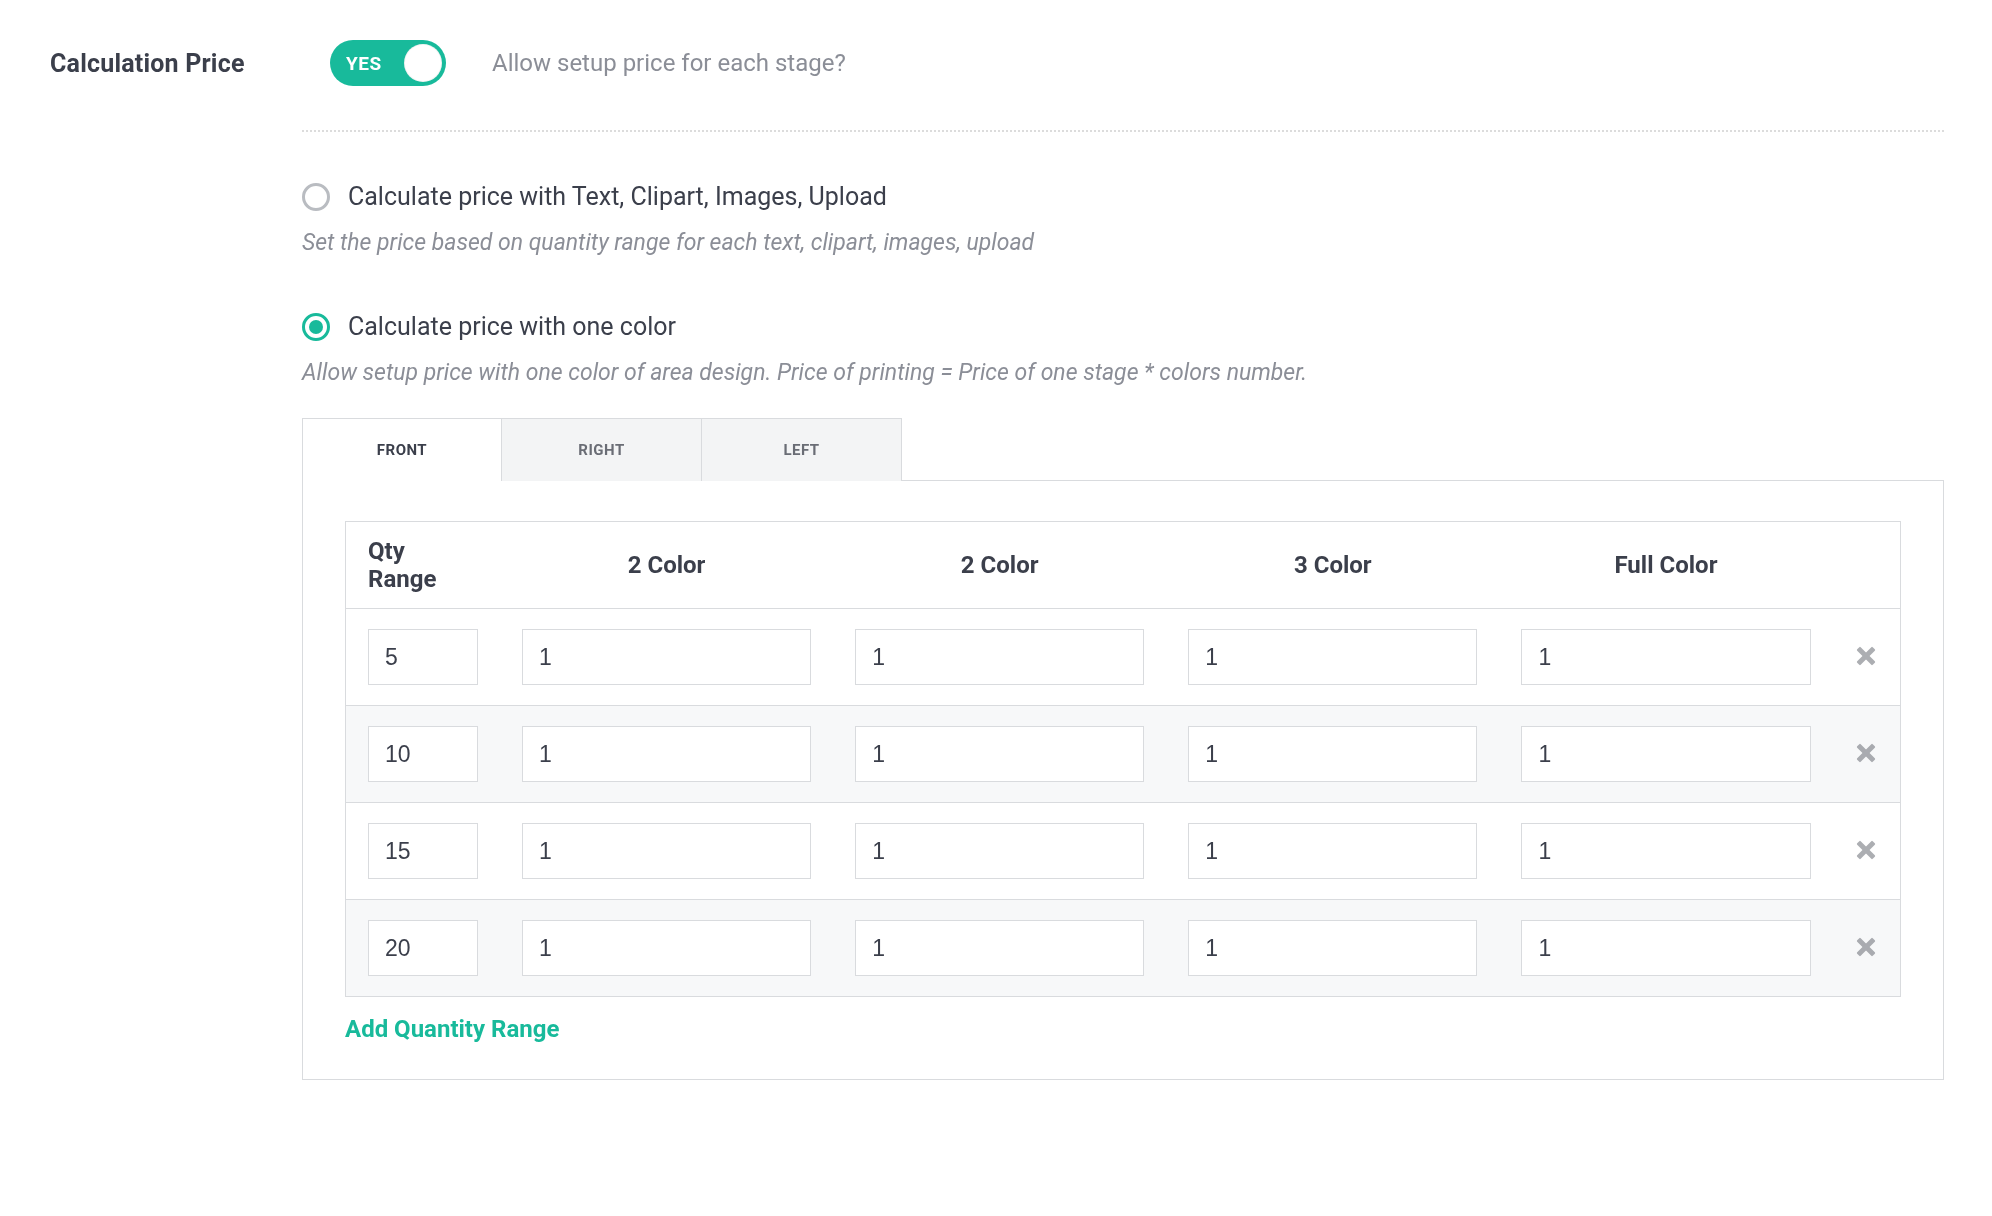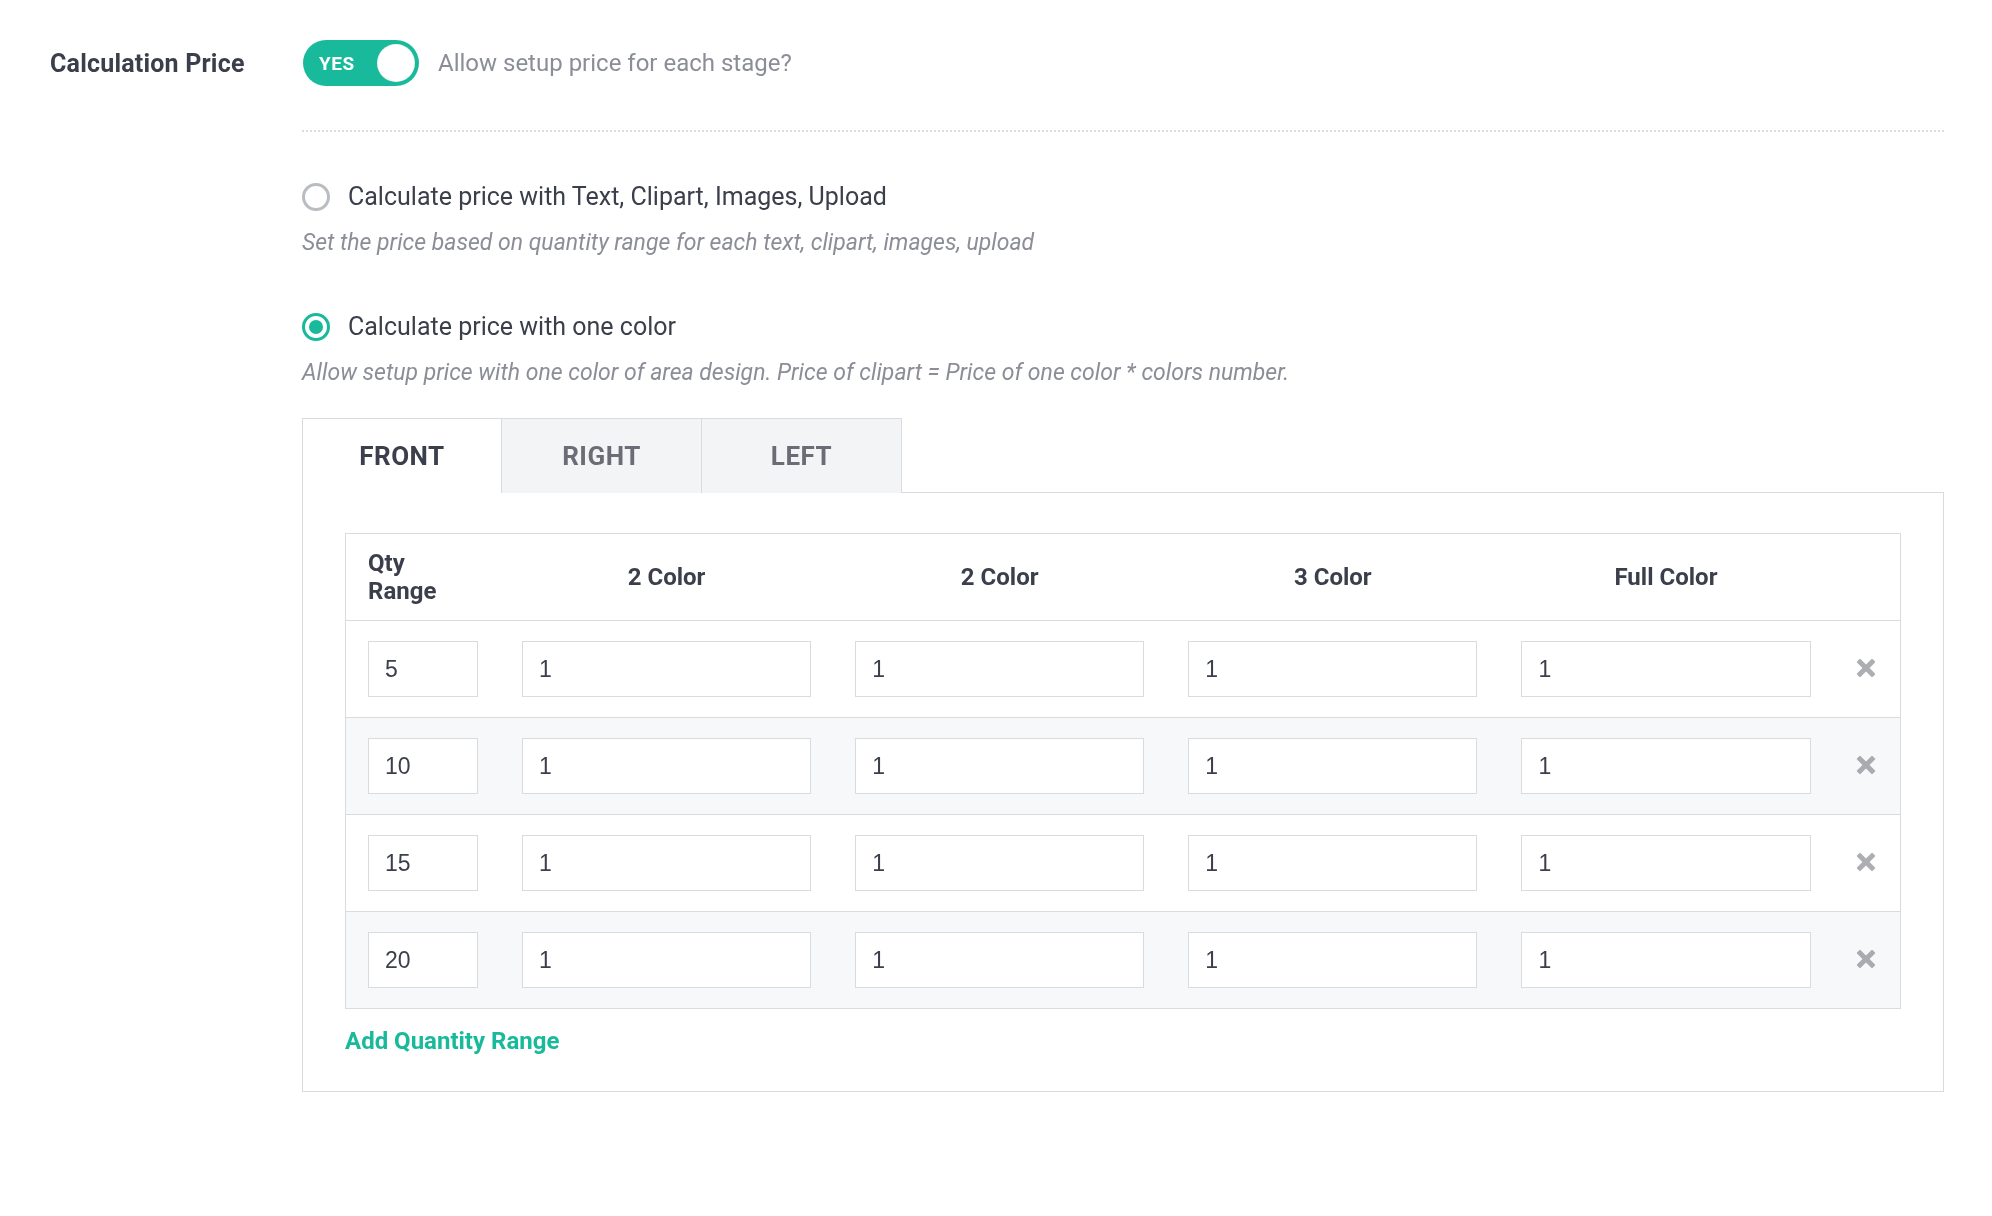--- a/index.html
+++ b/index.html
@@ -6,37 +6,37 @@
   --teal:#18ba9b;
   --text:#3b3f4b;
   --muted:#8b8e97;
   --border:#d9dbde;
   --bg-stripe:#f7f8f9;
   --tab-bg:#f3f4f5;
 }
 *{box-sizing:border-box}
 html,body{margin:0;padding:0;width:1992px;height:1216px;background:#fff;font-family:-apple-system,BlinkMacSystemFont,"Segoe UI",Roboto,Helvetica,Arial,sans-serif;color:var(--text);font-size:24px;font-weight:400}
 .wrap{padding:40px 48px}
-.row1{display:flex;align-items:center;gap:5px}
+.row1{display:flex;align-items:center;gap:32px}
 .section-label{font-weight:700;font-size:25px;letter-spacing:.2px;color:var(--text);margin-left:2px;width:248px}
 .toggle{position:relative;width:116px;height:46px;border-radius:23px;background:var(--teal);cursor:pointer;display:flex;align-items:center}
 .toggle .lbl{color:#fff;font-weight:700;font-size:19px;letter-spacing:.5px;margin-left:16px}
 .toggle .knob{position:absolute;right:4px;top:4px;width:38px;height:38px;border-radius:50%;background:#fff;box-shadow:inset 0 0 0 1px rgba(0,0,0,.05)}
 .help{color:var(--muted);font-size:24px;margin-left:14px}
 .body{margin-left:254px}
 .dash{border:none;border-top:2px dotted #dcdcdc;margin:44px 0 50px}
 .radio-wrap{display:flex;align-items:center;gap:18px;cursor:pointer}
 .radio{width:28px;height:28px;border:3px solid #b9bcc1;border-radius:50%;display:flex;align-items:center;justify-content:center;background:#fff}
 .radio.checked{border-color:var(--teal)}
 .radio.checked .dot{width:14px;height:14px;border-radius:50%;background:var(--teal)}
 .opt-label{font-size:25px;color:var(--text);font-weight:400}
 .hint{font-style:italic;color:var(--muted);font-size:23px;margin-top:18px}
 .spaced{margin-top:56px}
 .tabs{display:flex;margin-top:32px}
-.tab{padding:22px 15px;width:200px;text-align:center;font-weight:700;font-size:26px;color:#6a6d75;letter-spacing:.5px;background:var(--tab-bg);border:1px solid var(--border);border-bottom:none;cursor:pointer}
+.tab{padding:22px 15px;width:200px;text-align:center;font-weight:700;font-size:15px;color:#6a6d75;letter-spacing:.5px;background:var(--tab-bg);border:1px solid var(--border);border-bottom:none;cursor:pointer}
 .tab+.tab{border-left:none}
 .tab.active{background:#fff;color:#3b3f4b}
 .panel{border:1px solid var(--border);margin-top:-1px;padding:40px 42px 36px}
 .pricing-table{border:1px solid var(--border);width:100%;border-collapse:collapse}
 .pricing-table th{padding:15px 22px;text-align:left;font-weight:700;font-size:24px;color:var(--text);border-bottom:1px solid var(--border)}
 .pricing-table th.center{text-align:center}
 .pricing-table td{padding:20px 22px;border-top:1px solid var(--border);vertical-align:middle}
 .pricing-table tbody tr:nth-child(even){background:var(--bg-stripe)}
 .cell-input{width:100%;height:56px;border:1px solid var(--border);background:#fff;padding:0 16px;font-size:23px;color:var(--text);outline:none}
 .qty-col{width:140px}
@@ -72,21 +72,21 @@
       <span class="opt-label">Calculate price with Text, Clipart, Images, Upload</span>
     </div>
     <div class="hint">Set the price based on quantity range for each text, clipart, images, upload</div>
 
     <div class="radio-wrap spaced">
       <span class="radio checked">
           <span class="dot"></span>
         </span>
       <span class="opt-label">Calculate price with one color</span>
     </div>
-    <div class="hint">Allow setup price with one color of area design. Price of clipart = Price of one color * colors number.</div>
+    <div class="hint">Allow setup price with one color of area design. Price of printing = Price of one stage * colors number.</div>
 
     <div class="tabs">
       <div class="tab active">FRONT</div>
       <div class="tab">RIGHT</div>
       <div class="tab">LEFT</div>
     </div>
 
     <div class="panel">
       <table class="pricing-table">
         <thead>

